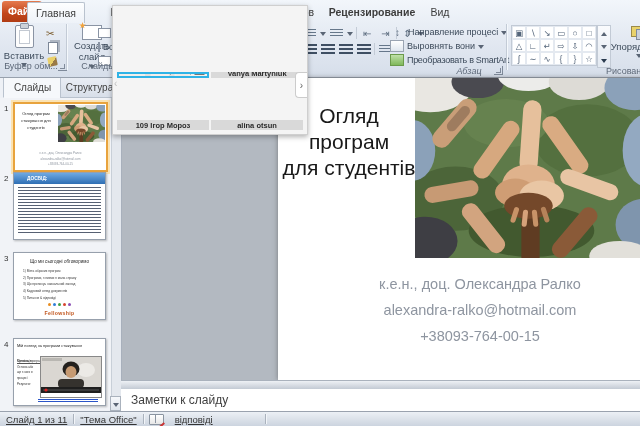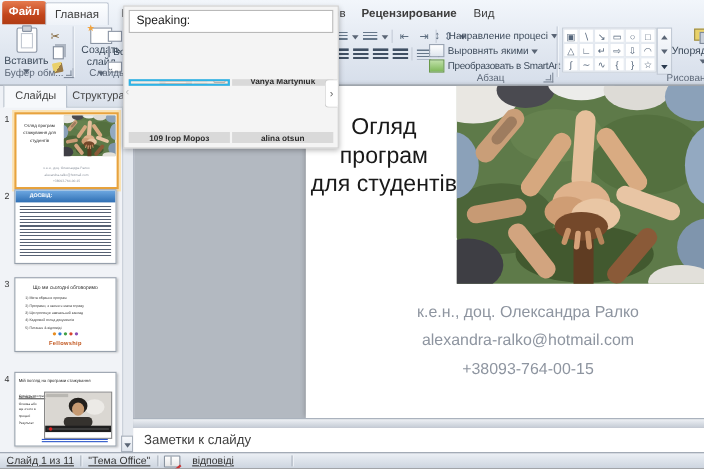--- a/index.html
+++ b/index.html
@@ -167,21 +167,21 @@
         <rect x="1" y="1" width="20" height="3" fill="#000" opacity=".15"></rect>
         <rect y="30" width="60" height="6" fill="#1e1e1e"></rect>
         <rect x="2" y="32.5" width="56" height="1" fill="#555"></rect>
         <circle cx="5" cy="33" r="1.6" fill="#d22"></circle>
       </g>
     </defs>
   </svg>
 
   <div class="ribbon">
     <div class="tab tab-file">Файл</div>
-    <div class="tab tab-active" style="left:41px;width:56px;">Главная</div>
+    <div class="tab tab-active" style="left:27px;width:56px;">Главная</div>
     <div class="tab" style="left:102px;width:56px;">Вставка</div>
     <div class="tab" style="left:232px;width:92px;">Показ слайдов</div>
     <div class="tab" style="left:324px;width:96px;font-weight:bold;">Рецензирование</div>
     <div class="tab" style="left:422px;width:36px;">Вид</div>
 
     <div class="rbtn" style="left:5px;top:25px;width:38px;">
       <span class="clip">
           <i></i>
           <b></b>
         </span>
@@ -259,29 +259,29 @@
         </span>
       <span class="arr"></span>
     </div>
     <div class="wbtn" style="left:390px;top:26px;">
       <span class="pic">↕</span>
       <span>Направление процесі</span>
       <span class="arr"></span>
     </div>
     <div class="wbtn" style="left:390px;top:40px;">
       <span class="wic"></span>
-      <span>Выровнять якими</span>
+      <span>Выровнять вони</span>
       <span class="arr"></span>
     </div>
     <div class="wbtn" style="left:390px;top:54px;letter-spacing:-.3px;">
       <span class="wic green"></span>
       <span>Преобразовать в SmartArt</span>
       <span class="arr"></span>
     </div>
-    <div class="grp" style="left:406px;top:66px;width:80px;">Абзац</div>
+    <div class="grp" style="left:429px;top:66px;width:80px;font-style:italic;">Абзац</div>
     <div class="dlg" style="left:494px;top:66px;">
         <i></i>
       </div>
     <div class="vsep" style="left:506px;"></div>
 
     <div class="gal">
       <span class="gcell">▣</span>
       <span class="gcell">∖</span>
       <span class="gcell">↘</span>
       <span class="gcell">▭</span>
@@ -427,21 +427,20 @@
     <span class="book">
         <i></i>
         <b></b>
       </span>
     <span class="it">відповіді</span>
     <span style="width:46px;"></span>
     <span class="ssep"></span>
   </div>
 
   <div class="overlay">
-    <div class="speakbox">Speaking:</div>
     <div class="tiles">
       <div class="tile active">
         <svg width="100%" height="100%" viewBox="0 0 95 52" preserveAspectRatio="xMidYMid slice">
             <use href="#speaker-video"></use>
           </svg>
         <div class="nstrip">
           <span class="pname">Oleksandra R...</span>
           <span class="prole">(Host...)</span>
           <span class="share">↑</span>
         </div>

